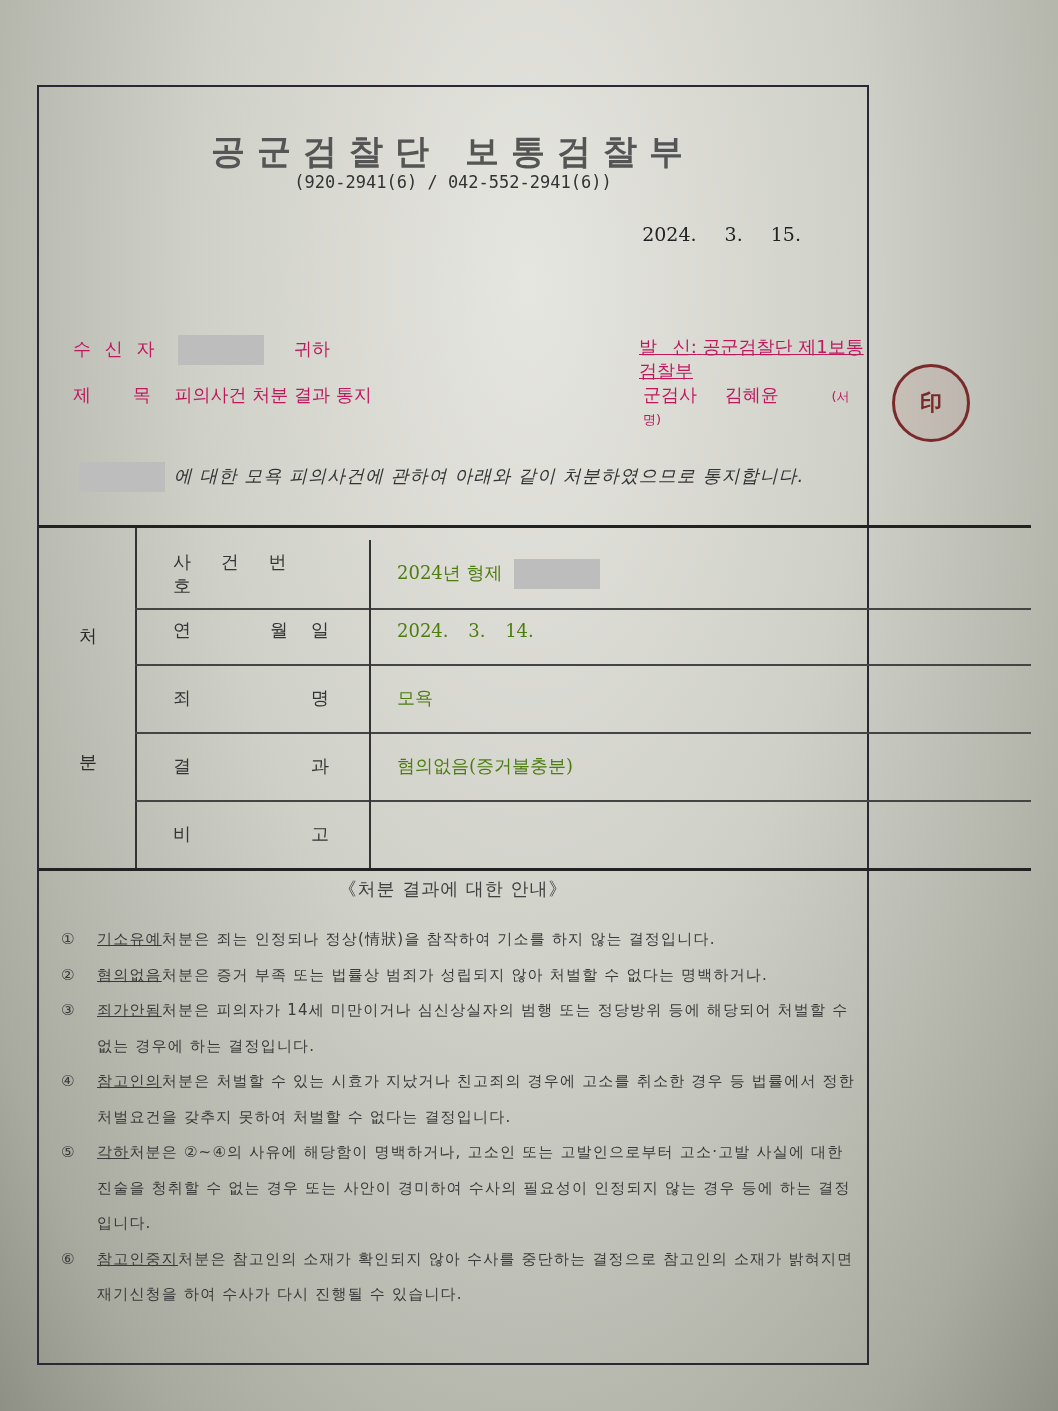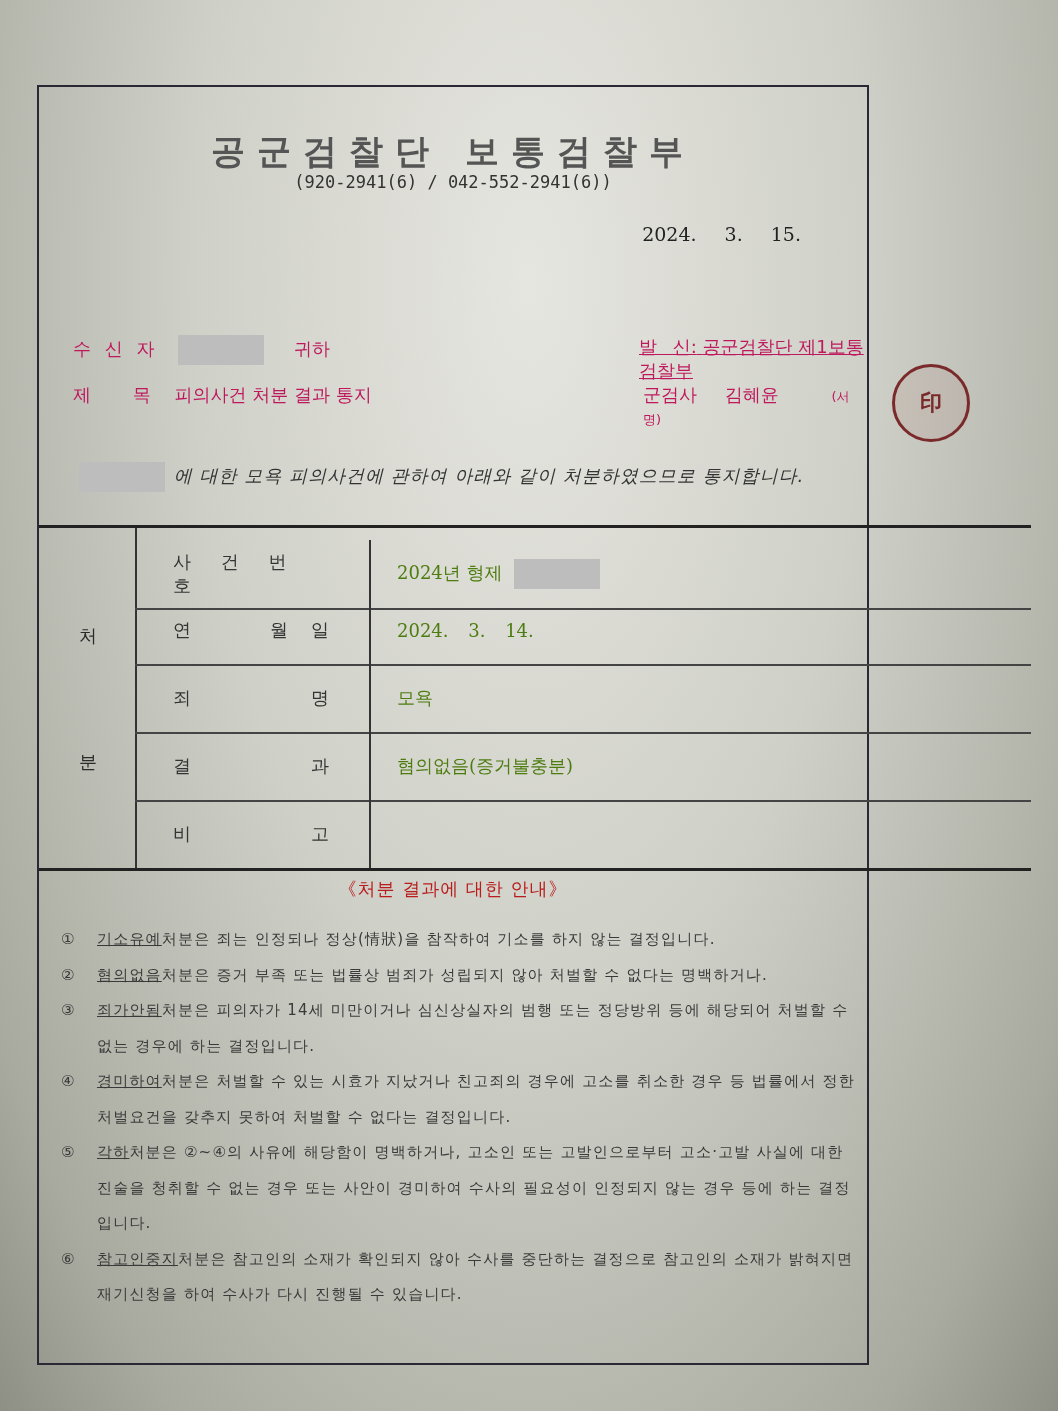--- a/index.html
+++ b/index.html
@@ -55,21 +55,21 @@
   }
   .row:last-child { border-bottom: none; }
   .row .lab {
     width: 236px; height: 100%; border-right: 2px solid #333; box-sizing: border-box;
     display: flex; align-items: center; justify-content: space-between; padding: 0 40px 0 38px;
     font-family: "DejaVu Sans", sans-serif; font-size: 18px; color: #333;
   }
   .row .val { padding-left: 26px; font-size: 18px; color: #4d7c0f; font-family: "DejaVu Serif", serif; }
   .guide-title {
     position: absolute; left: 0; right: 0; top: 790px; text-align: center;
-    font-family: "DejaVu Sans", sans-serif; font-size: 18px; color: #b91c1c; letter-spacing: 1px;
+    font-family: "DejaVu Sans", sans-serif; font-size: 18px; color: #404040; letter-spacing: 1px;
   }
   .guide {
     position: absolute; left: 22px; right: 12px; top: 835px;
     font-family: "DejaVu Sans", sans-serif; font-size: 15px; color: #3a3a3a;
     line-height: 35.5px; letter-spacing: 1.2px;
   }
   .guide .item { text-indent: -36px; padding-left: 36px; }
   .guide .num { display: inline-block; width: 36px; text-indent: 0; }
   .guide u { text-decoration: underline; }
 </style>
@@ -151,17 +151,17 @@
         </div>
       <div class="val"></div>
     </div>
   </div>
 
   <div class="guide-title">《처분 결과에 대한 안내》</div>
   <div class="guide">
     <div class="item"><span class="num">①</span><u>기소유예</u><span>처분은 죄는 인정되나 정상(情狀)을 참작하여 기소를 하지 않는 결정입니다.</span></div>
     <div class="item"><span class="num">②</span><u>혐의없음</u><span>처분은 증거 부족 또는 법률상 범죄가 성립되지 않아 처벌할 수 없다는 명백하거나.</span></div>
     <div class="item"><span class="num">③</span><u>죄가안됨</u><span>처분은 피의자가 14세 미만이거나 심신상실자의 범행 또는 정당방위 등에 해당되어 처벌할 수 없는 경우에 하는 결정입니다.</span></div>
-    <div class="item"><span class="num">④</span><u>경미하여</u><span>처분은 처벌할 수 있는 시효가 지났거나 친고죄의 경우에 고소를 취소한 경우 등 법률에서 정한 처벌요건을 갖추지 못하여 처벌할 수 없다는 결정입니다.</span></div>
+    <div class="item"><span class="num">④</span><u>참고인의</u><span>처분은 처벌할 수 있는 시효가 지났거나 친고죄의 경우에 고소를 취소한 경우 등 법률에서 정한 처벌요건을 갖추지 못하여 처벌할 수 없다는 결정입니다.</span></div>
     <div class="item"><span class="num">⑤</span><u>각하</u><span>처분은 ②~④의 사유에 해당함이 명백하거나, 고소인 또는 고발인으로부터 고소·고발 사실에 대한 진술을 청취할 수 없는 경우 또는 사안이 경미하여 수사의 필요성이 인정되지 않는 경우 등에 하는 결정입니다.</span></div>
     <div class="item"><span class="num">⑥</span><u>참고인중지</u><span>처분은 참고인의 소재가 확인되지 않아 수사를 중단하는 결정으로 참고인의 소재가 밝혀지면 재기신청을 하여 수사가 다시 진행될 수 있습니다.</span></div>
   </div>
 </div>
 
 </body></html>

